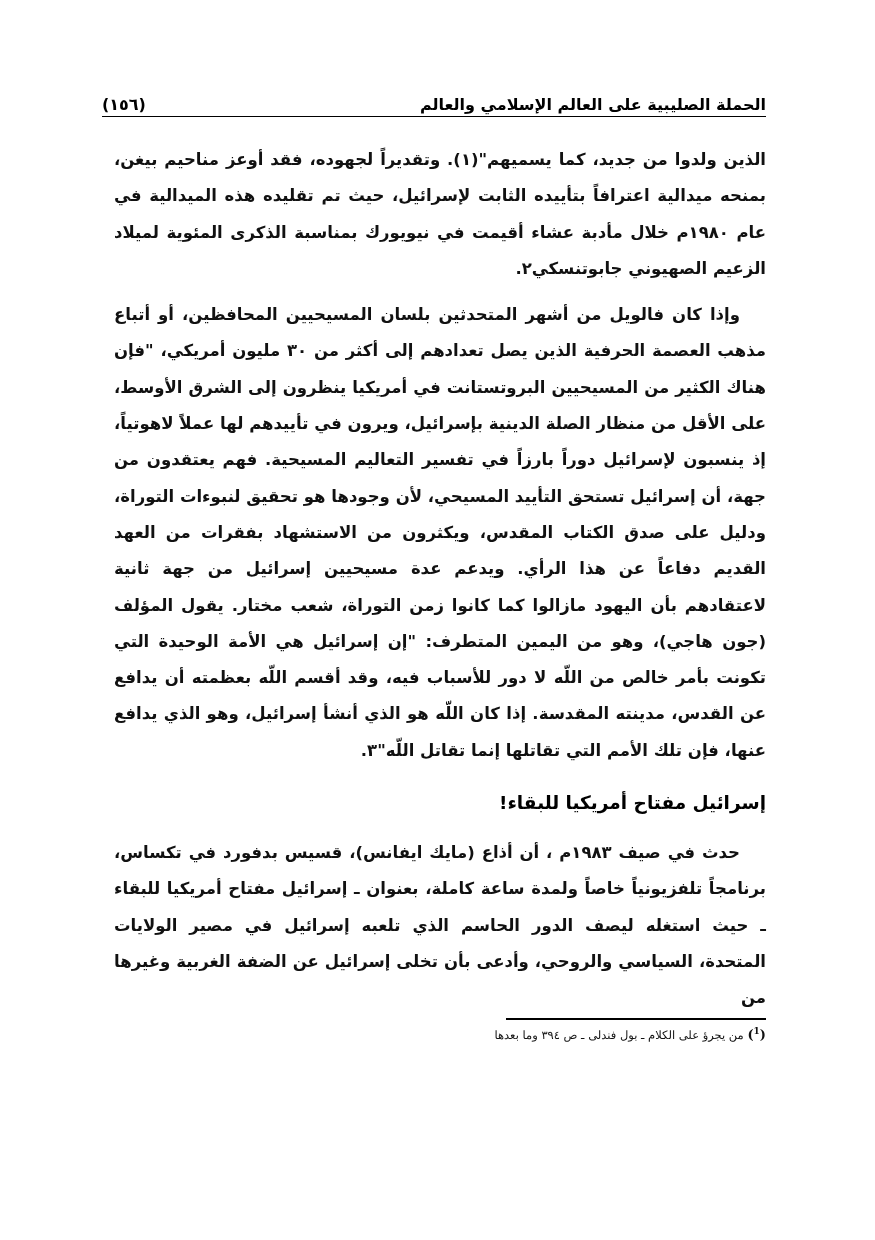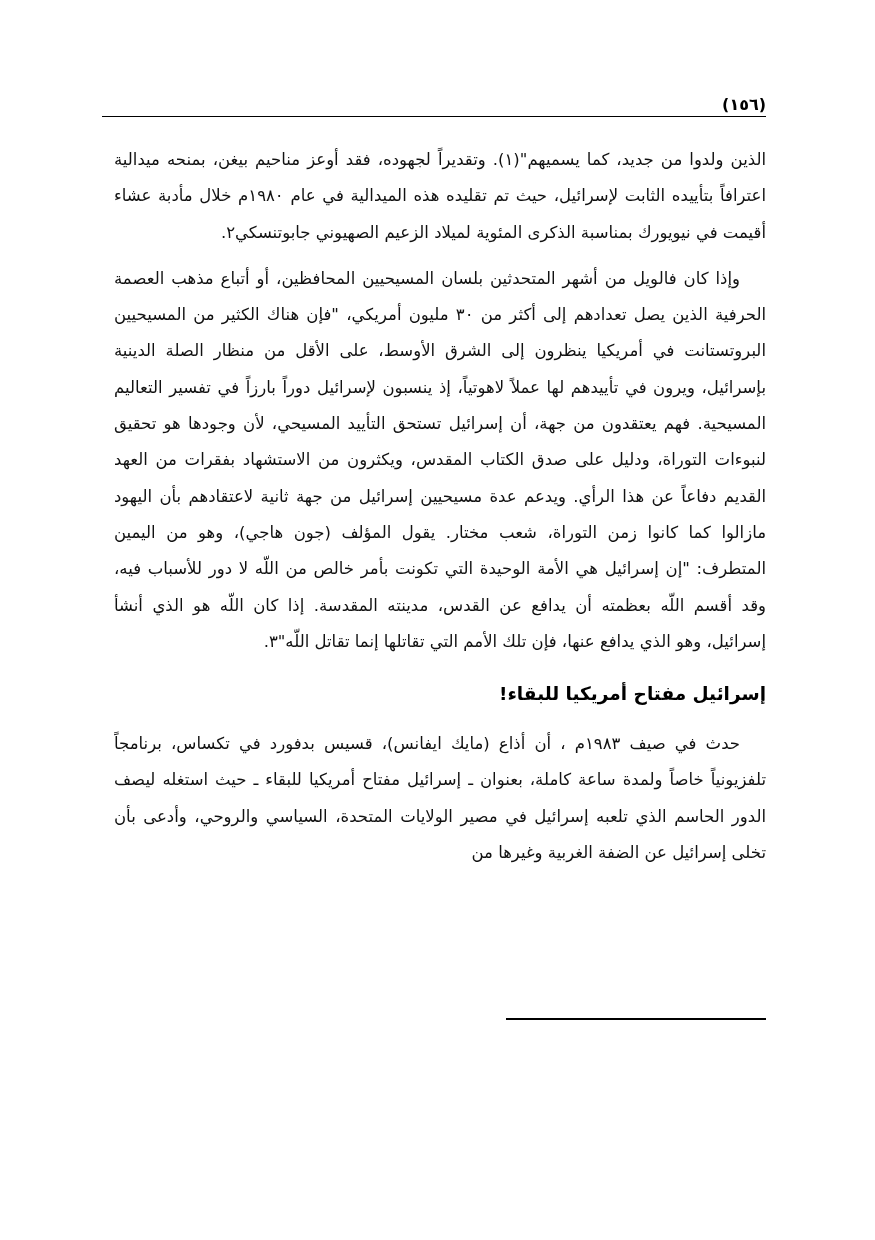--- a/index.html
+++ b/index.html
@@ -44,20 +44,21 @@
     .body-text {
       margin-top: 25px;
     }
     .para {
       font-size: 16.5px;
       line-height: 36.3px;
       text-align: justify;
       text-align-last: right;
       margin: 0 0 10px 12px;
       color: #111;
+      font-weight: bold;
     }
     .para.indent {
       text-indent: 26px;
     }
     .section-heading {
       font-size: 18.5px;
       font-weight: bold;
       margin: 16px 0 14px 0;
       line-height: 36px;
       color: #000;
@@ -92,29 +93,34 @@
       font-size: 9px;
       vertical-align: super;
       font-weight: bold;
     }
   </style>
 </head>
 <body>
 
 <div class="page">
   <div class="running-header">
+    <span class="title">الحملة الصليبية على العالم الإسلامي والعالم</span>
     <span class="page-number">(١٥٦)</span>
   </div>
 
   <div class="body-text">
     <p class="para">الذين ولدوا من جديد، كما يسميهم"(١). وتقديراً لجهوده، فقد أوعز مناحيم بيغن، بمنحه ميدالية اعترافاً بتأييده الثابت لإسرائيل، حيث تم تقليده هذه الميدالية في عام ١٩٨٠م خلال مأدبة عشاء أقيمت في نيويورك بمناسبة الذكرى المئوية لميلاد الزعيم الصهيوني جابوتنسكي٢.</p>
     <p class="para indent">وإذا كان فالويل من أشهر المتحدثين بلسان المسيحيين المحافظين، أو أتباع مذهب العصمة الحرفية الذين يصل تعدادهم إلى أكثر من ٣٠ مليون أمريكي، "فإن هناك الكثير من المسيحيين البروتستانت في أمريكيا ينظرون إلى الشرق الأوسط، على الأقل من منظار الصلة الدينية بإسرائيل، ويرون في تأييدهم لها عملاً لاهوتياً، إذ ينسبون لإسرائيل دوراً بارزاً في تفسير التعاليم المسيحية. فهم يعتقدون من جهة، أن إسرائيل تستحق التأييد المسيحي، لأن وجودها هو تحقيق لنبوءات التوراة، ودليل على صدق الكتاب المقدس، ويكثرون من الاستشهاد بفقرات من العهد القديم دفاعاً عن هذا الرأي. ويدعم عدة مسيحيين إسرائيل من جهة ثانية لاعتقادهم بأن اليهود مازالوا كما كانوا زمن التوراة، شعب مختار. يقول المؤلف (جون هاجي)، وهو من اليمين المتطرف: "إن إسرائيل هي الأمة الوحيدة التي تكونت بأمر خالص من اللّه لا دور للأسباب فيه، وقد أقسم اللّه بعظمته أن يدافع عن القدس، مدينته المقدسة. إذا كان اللّه هو الذي أنشأ إسرائيل، وهو الذي يدافع عنها، فإن تلك الأمم التي تقاتلها إنما تقاتل اللّه"٣.</p>
     <h2 class="section-heading">إسرائيل مفتاح أمريكيا للبقاء!</h2>
     <p class="para indent">حدث في صيف ١٩٨٣م ، أن أذاع (مايك ايفانس)، قسيس بدفورد في تكساس، برنامجاً تلفزيونياً خاصاً ولمدة ساعة كاملة، بعنوان ـ إسرائيل مفتاح أمريكيا للبقاء ـ حيث استغله ليصف الدور الحاسم الذي تلعبه إسرائيل في مصير الولايات المتحدة، السياسي والروحي، وأدعى بأن تخلى إسرائيل عن الضفة الغربية وغيرها من</p>
   </div>
 </div>
 
 <div class="footnotes">
   <div class="footnote-rule"></div>
 
+  <div class="footnote">
+    <span class="fn-marker"><span>(</span><sup>1</sup><span>)</span></span>
+    <span>من يجرؤ على الكلام ـ بول فندلى ـ ص ٣٩٤ وما بعدها</span>
+  </div>
 
 
 </div>
 
 </body></html>

